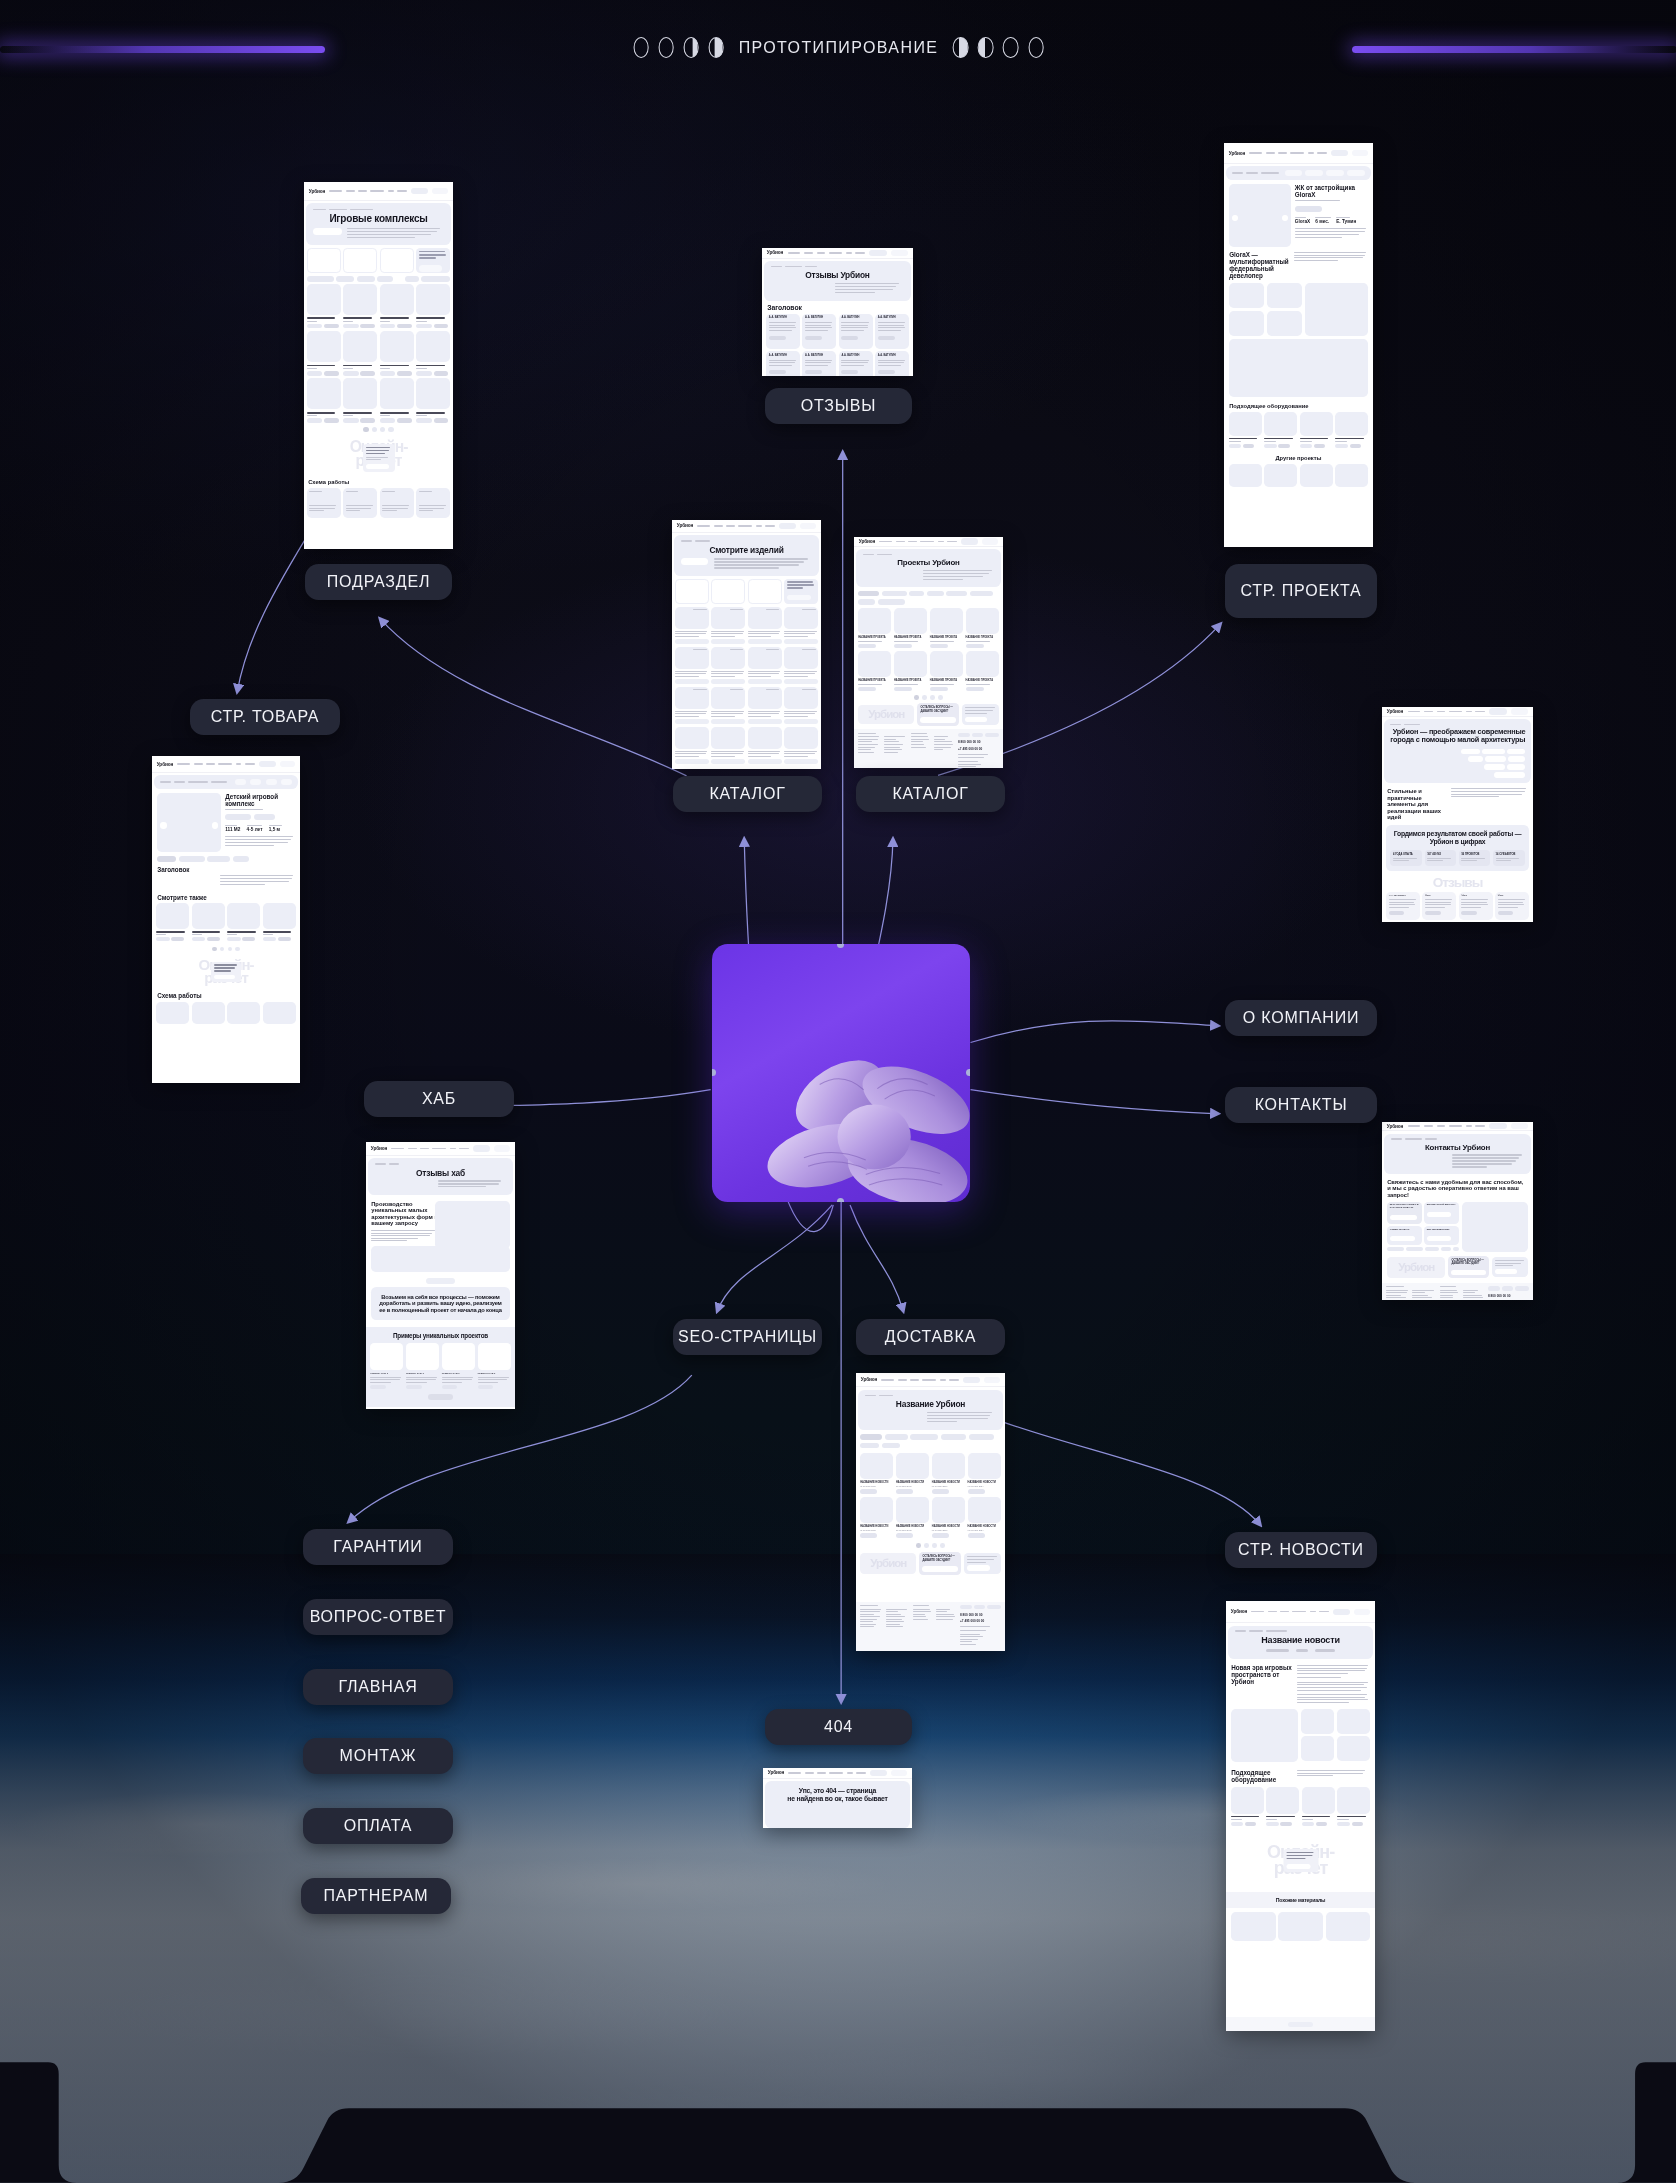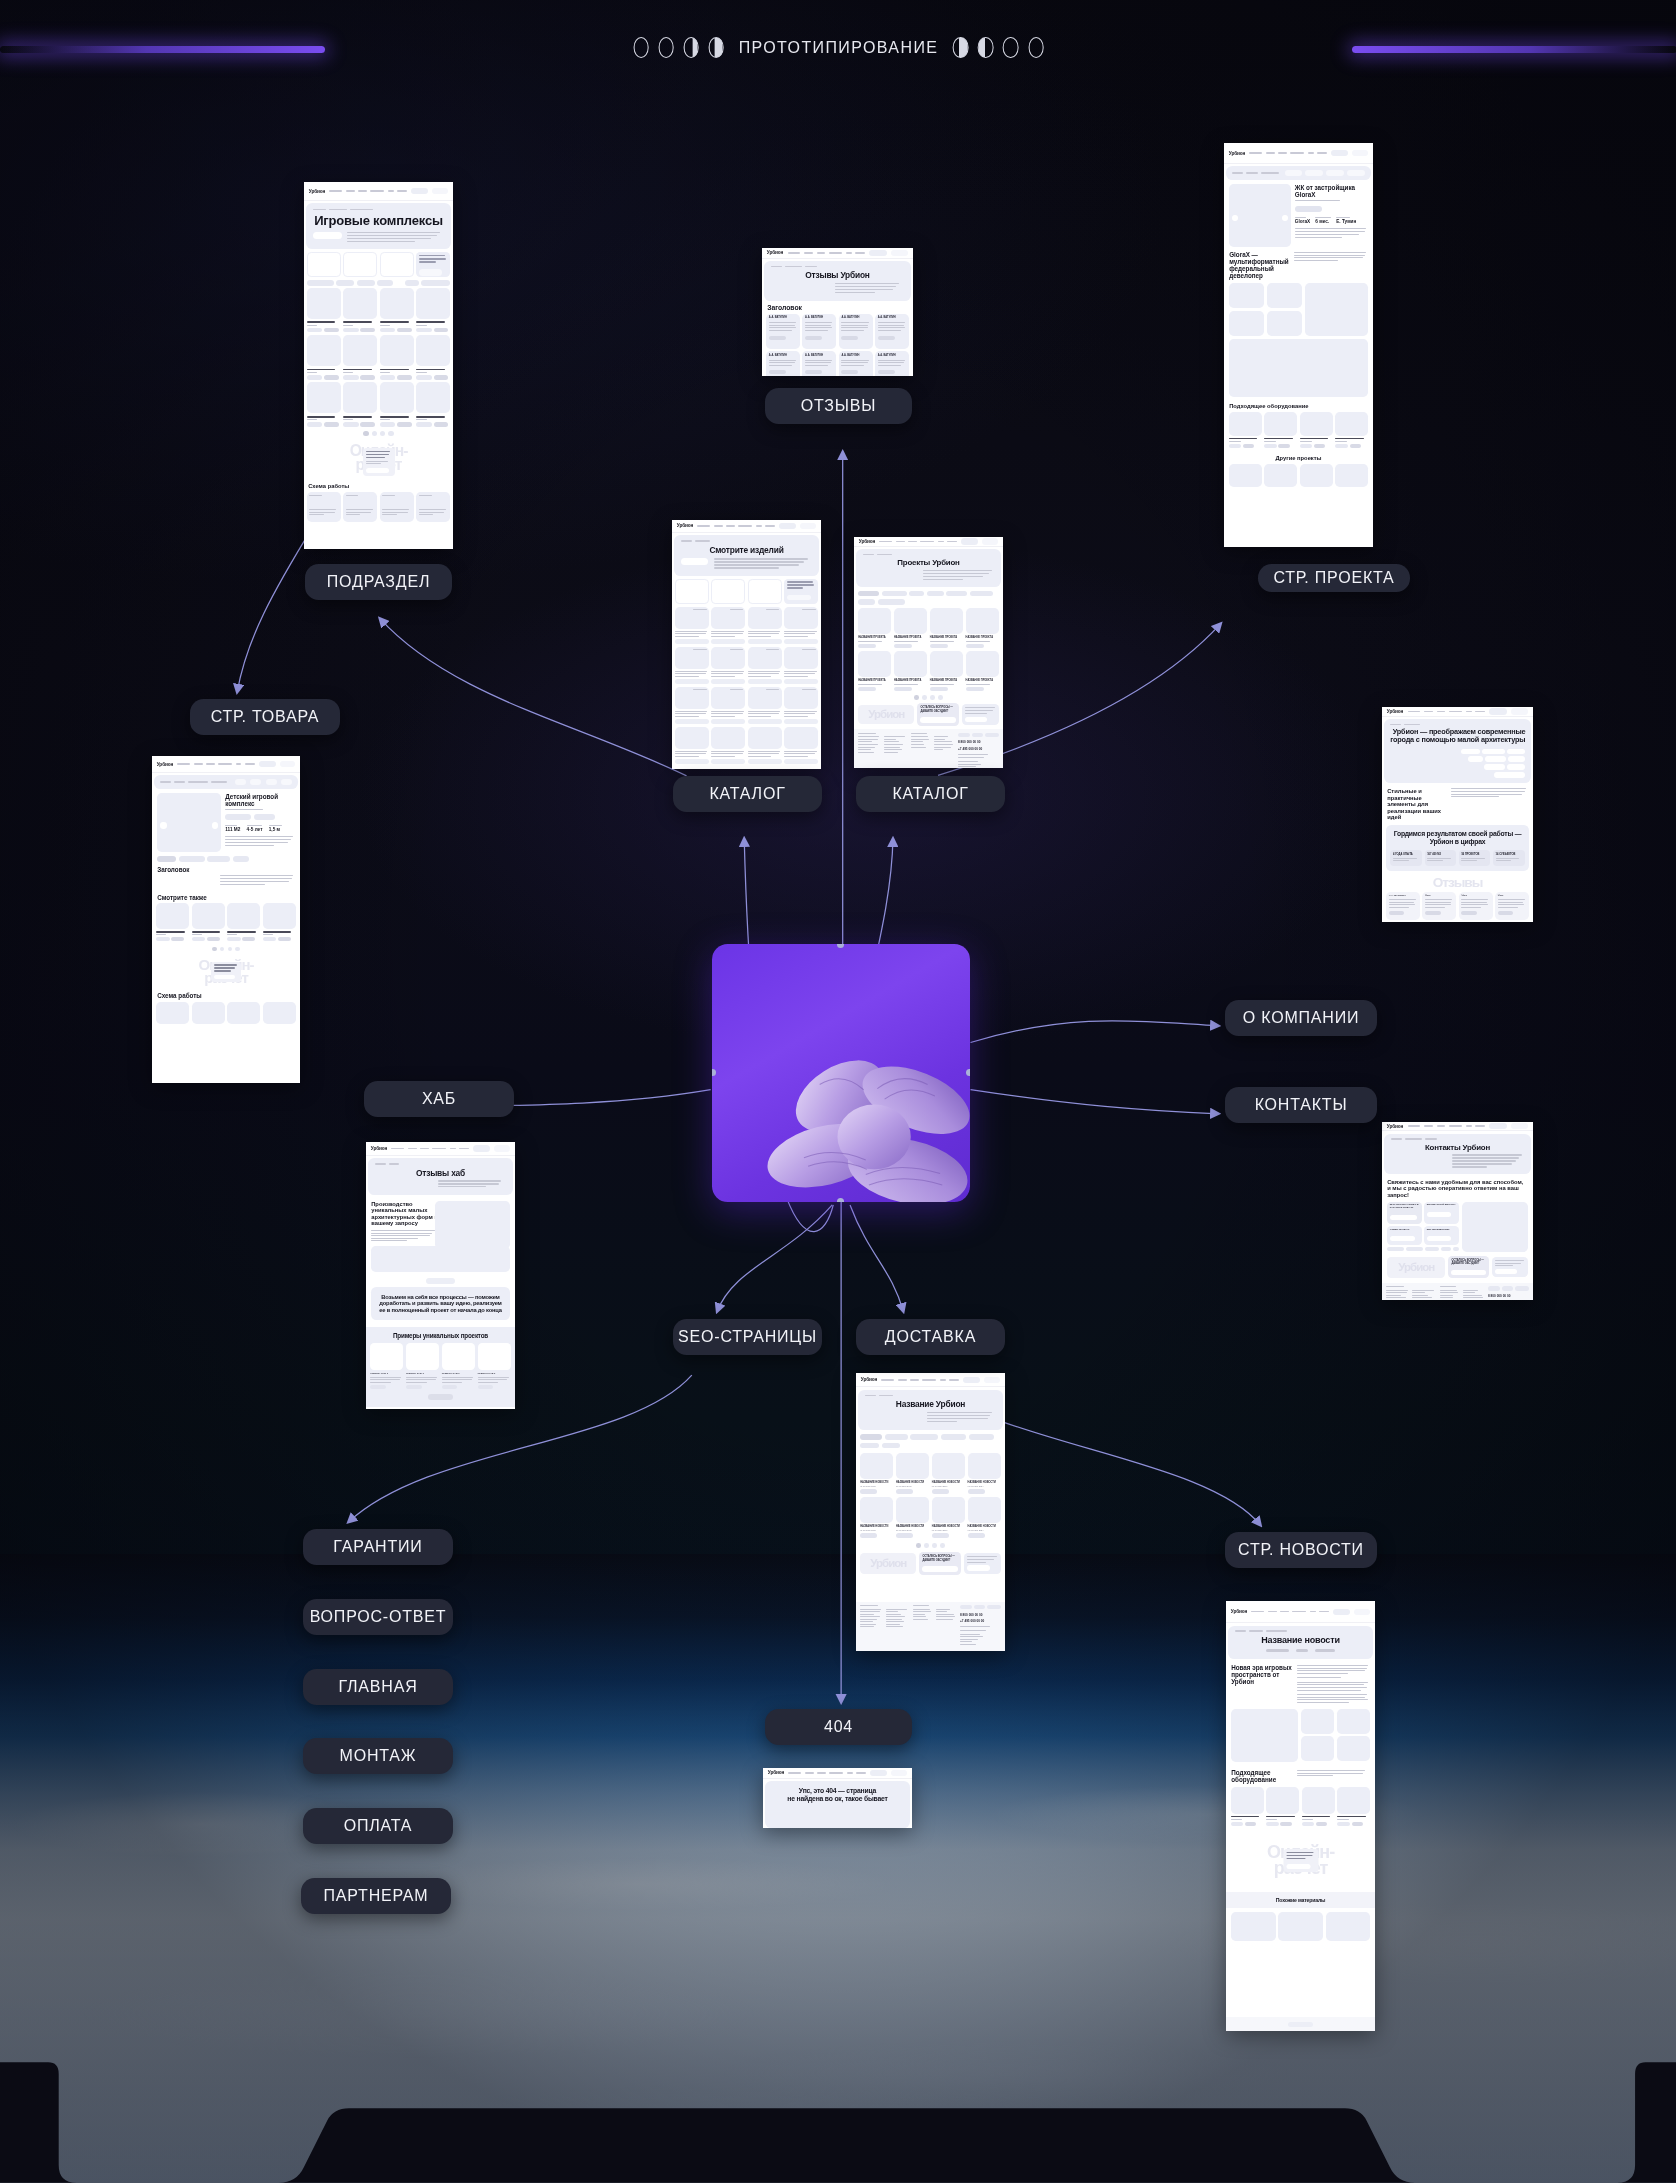--- a/index.html
+++ b/index.html
@@ -240,21 +240,21 @@
       </span>
     <span class="mk-pill" style="width:23px"></span>
       <span class="mk-pill" style="width:21px;background:#f5f6fb"></span>
   </div>
   <div class="mk-hero" style="padding:5.2px 6.3px 4.7px;">
     <div class="mk-crumb">
         <i></i>
         <i style="width:18px"></i>
         <i style="width:23px"></i>
       </div>
-    <div class="mk-h1" style="font-size:13px;">Игровые комплексы</div>
+    <div class="mk-h1" style="font-size:10px;">Игровые комплексы</div>
     <div style="display:flex;gap:5.2px;margin-top:3.7px;align-items:flex-start;">
       <span class="mk-pill" style="width:29px;height:6.8px;background:#fff"></span>
       <div style="flex:1">
           <div class="mk-line" style="width:96%"></div>
           <div class="mk-line" style="width:92%"></div>
           <div class="mk-line" style="width:86%"></div>
           <div class="mk-line" style="width:70%"></div>
         </div>
     </div>
   </div>
@@ -1860,21 +1860,21 @@
 <div id="node-layer">
     <div class="node" style="left: 305px; top: 564px; width: 147px; height: 36px;">
       <span>ПОДРАЗДЕЛ</span>
     </div>
     <div class="node" style="left: 190px; top: 699px; width: 150px; height: 36px;">
       <span>СТР. ТОВАРА</span>
     </div>
     <div class="node" style="left: 765px; top: 388px; width: 147px; height: 36px;">
       <span>ОТЗЫВЫ</span>
     </div>
-    <div class="node" style="left: 1258px; top: 564px; width: 152px; height: 28px; text-align: center;">
+    <div class="node" style="left: 1225px; top: 564px; width: 152px; height: 54px; text-align: center;">
       <span>СТР. ПРОЕКТА</span>
     </div>
     <div class="node" style="left: 673px; top: 776px; width: 149px; height: 36px;">
       <span>КАТАЛОГ</span>
     </div>
     <div class="node" style="left: 856px; top: 776px; width: 149px; height: 36px;">
       <span>КАТАЛОГ</span>
     </div>
     <div class="node" style="left: 1225px; top: 1000px; width: 152px; height: 36px;">
       <span>О КОМПАНИИ</span>

